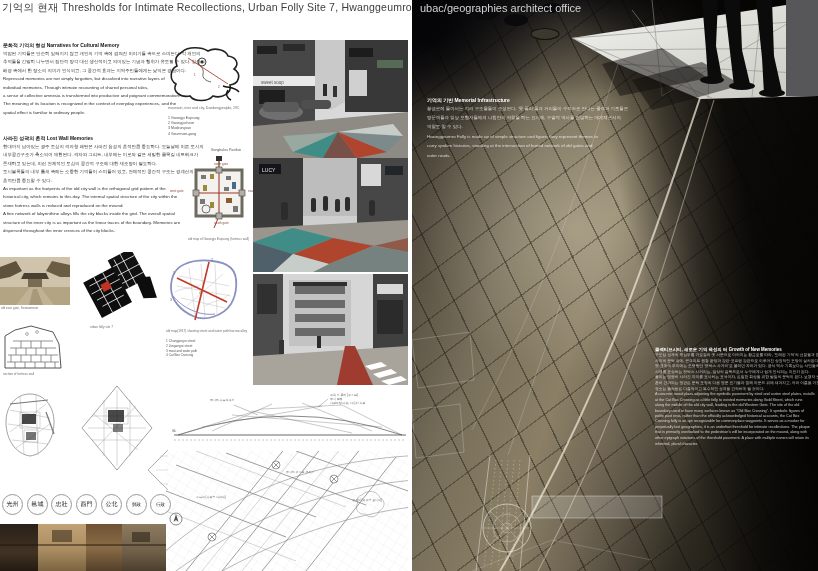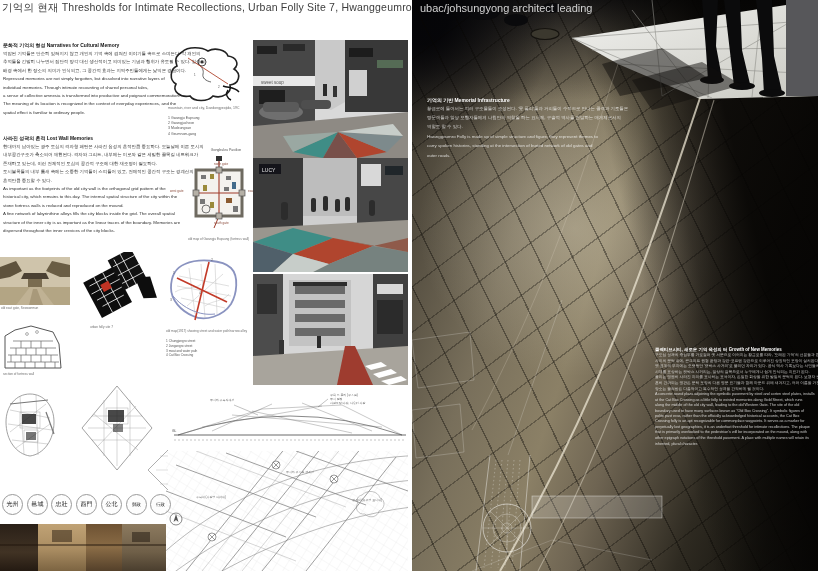--- a/index.html
+++ b/index.html
@@ -536,21 +536,21 @@
         <g>
           <circle cx="95" cy="528" r="24" stroke="rgba(255,255,255,.75)"></circle>
           <circle cx="95" cy="528" r="14" opacity=".7"></circle>
           <circle cx="95" cy="528" r="5" opacity=".7"></circle>
           <path d="M95,504 V552 M71,528 H119 M78,511 L112,545 M112,511 L78,545" opacity=".55"></path>
         </g>
         <path d="M60,571 L140,540 L240,560" opacity=".4"></path>
       </g>
     </svg>
 
-    <div class="abs rp-h" style="left:8px;top:2px;">ubac/johsungyong architect leading</div>
+    <div class="abs rp-h" style="left:8px;top:2px;">ubac/geographies architect office</div>
 
     <div class="abs" style="left:15px;top:96px;width:175px;">
       <div class="sc" style="transform:scale(.55);width:320px;">
         <div class="rb-title" style="font-size:9px;line-height:14px;">기억의 기반   Memorial Infrastructure</div>
         <div class="rb-line" style="font-size:8px;line-height:17px;">황금로에 들어서는 여러 구조물들이 조성된다. '뭇 폴리'들과 거리들이 수직으로 만나는 골격과 기초들은</div>
         <div class="rb-line" style="font-size:8px;line-height:17px;">방문객들과 일상 보행자들에게 나침반의 역할을 하는 표시체, 구술적 역사를 전달하는 매개체로서의</div>
         <div class="rb-line" style="font-size:8px;line-height:17px;">역할도 할 수 있다.</div>
         <div class="rb-line" style="font-size:8px;line-height:17px;">Hwanggeumro Folly is made up of simple structure and figure, they represent themes to</div>
         <div class="rb-line" style="font-size:8px;line-height:17px;">carry spoken histories, standing at the intersection of buried network of old gates and</div>
         <div class="rb-line" style="font-size:8px;line-height:17px;">outer roads.</div>

